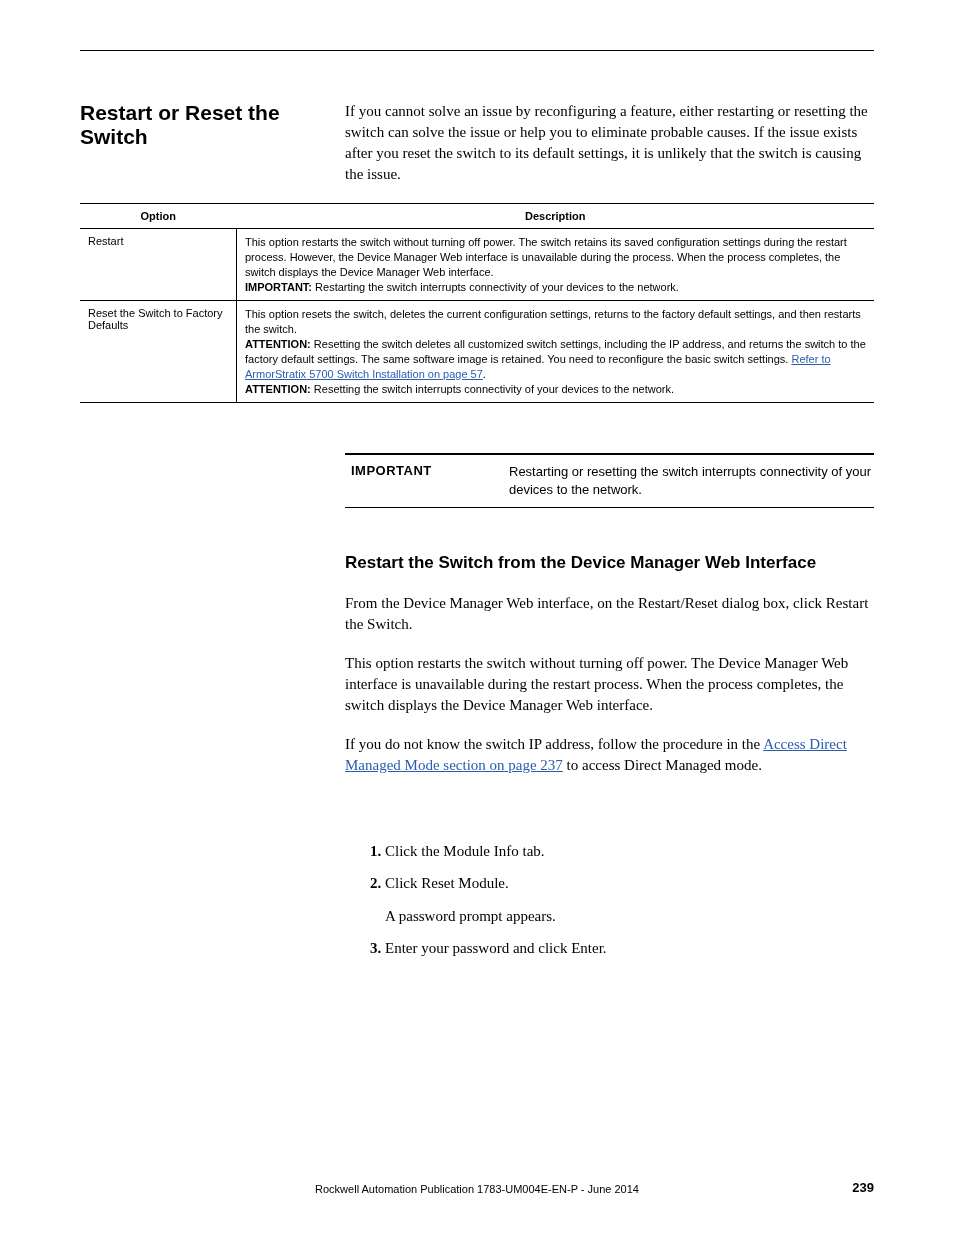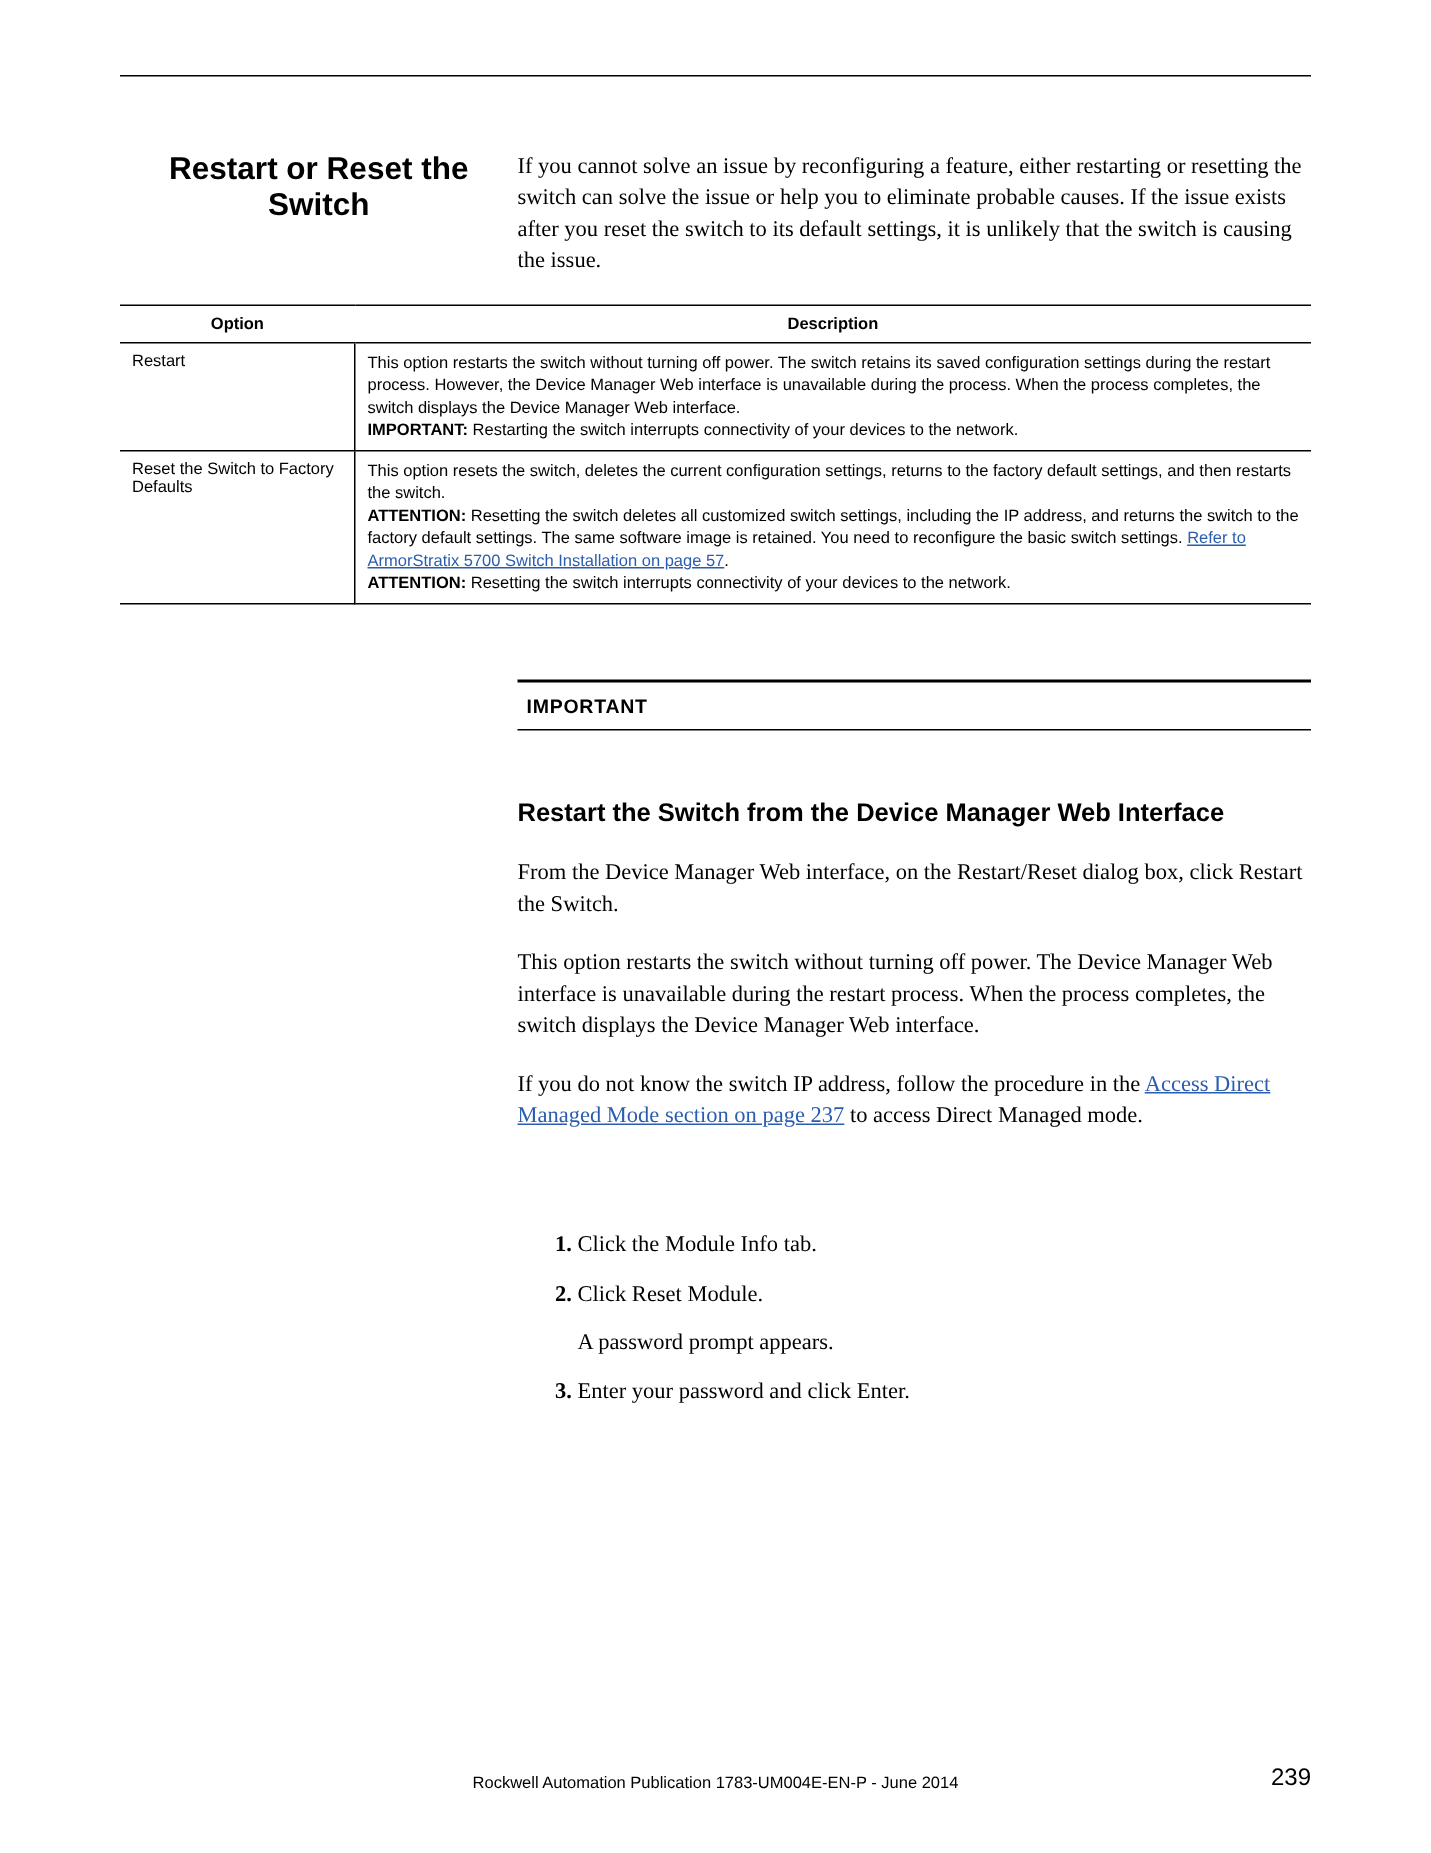--- a/index.html
+++ b/index.html
@@ -25,21 +25,20 @@
     display: flex;
     margin-top: 50px;
     margin-bottom: 18px;
   }
   .section-heading {
     font-family: Arial, Helvetica, sans-serif;
     font-size: 21px;
     font-weight: bold;
     width: 265px;
     flex-shrink: 0;
-    text-align: center;
   }
   .section-intro {
     font-size: 15px;
     line-height: 1.4;
     flex: 1;
   }
   table.opts {
     width: 100%;
     border-collapse: collapse;
     font-family: Arial, Helvetica, sans-serif;
@@ -118,22 +117,22 @@
     left: 80px;
     right: 80px;
     font-family: Arial, Helvetica, sans-serif;
     font-size: 11px;
     text-align: center;
   }
   .page-num {
     position: absolute;
     right: 0;
     bottom: 0;
-    font-weight: normal;
-    font-size: 16px;
+    font-weight: bold;
+    font-size: 13px;
   }
 </style>
 </head>
 <body>
 
 <div class="page">
 
   <div class="header-line"></div>
 
   <div class="section-top">
@@ -168,20 +167,21 @@
         </div>
       </td>
     </tr>
   </tbody>
     </table>
 
   <div class="content-col">
 
     <div class="important-box">
       <div class="important-label">IMPORTANT</div>
+      <div class="important-body">Restarting or resetting the switch interrupts connectivity of your devices to the network.</div>
     </div>
 
     <div class="sub-heading">Restart the Switch from the Device Manager Web Interface</div>
     <div class="body-p">From the Device Manager Web interface, on the Restart/Reset dialog box, click Restart the Switch.</div>
     <div class="body-p">This option restarts the switch without turning off power. The Device Manager Web interface is unavailable during the restart process. When the process completes, the switch displays the Device Manager Web interface.</div>
     <div class="body-p">
       <span>If you do not know the switch IP address, follow the procedure in the </span><span class="link">Access Direct Managed Mode section on page 237</span><span> to access Direct Managed mode.</span>
     </div>
 
     <div style="height:28px"></div>

